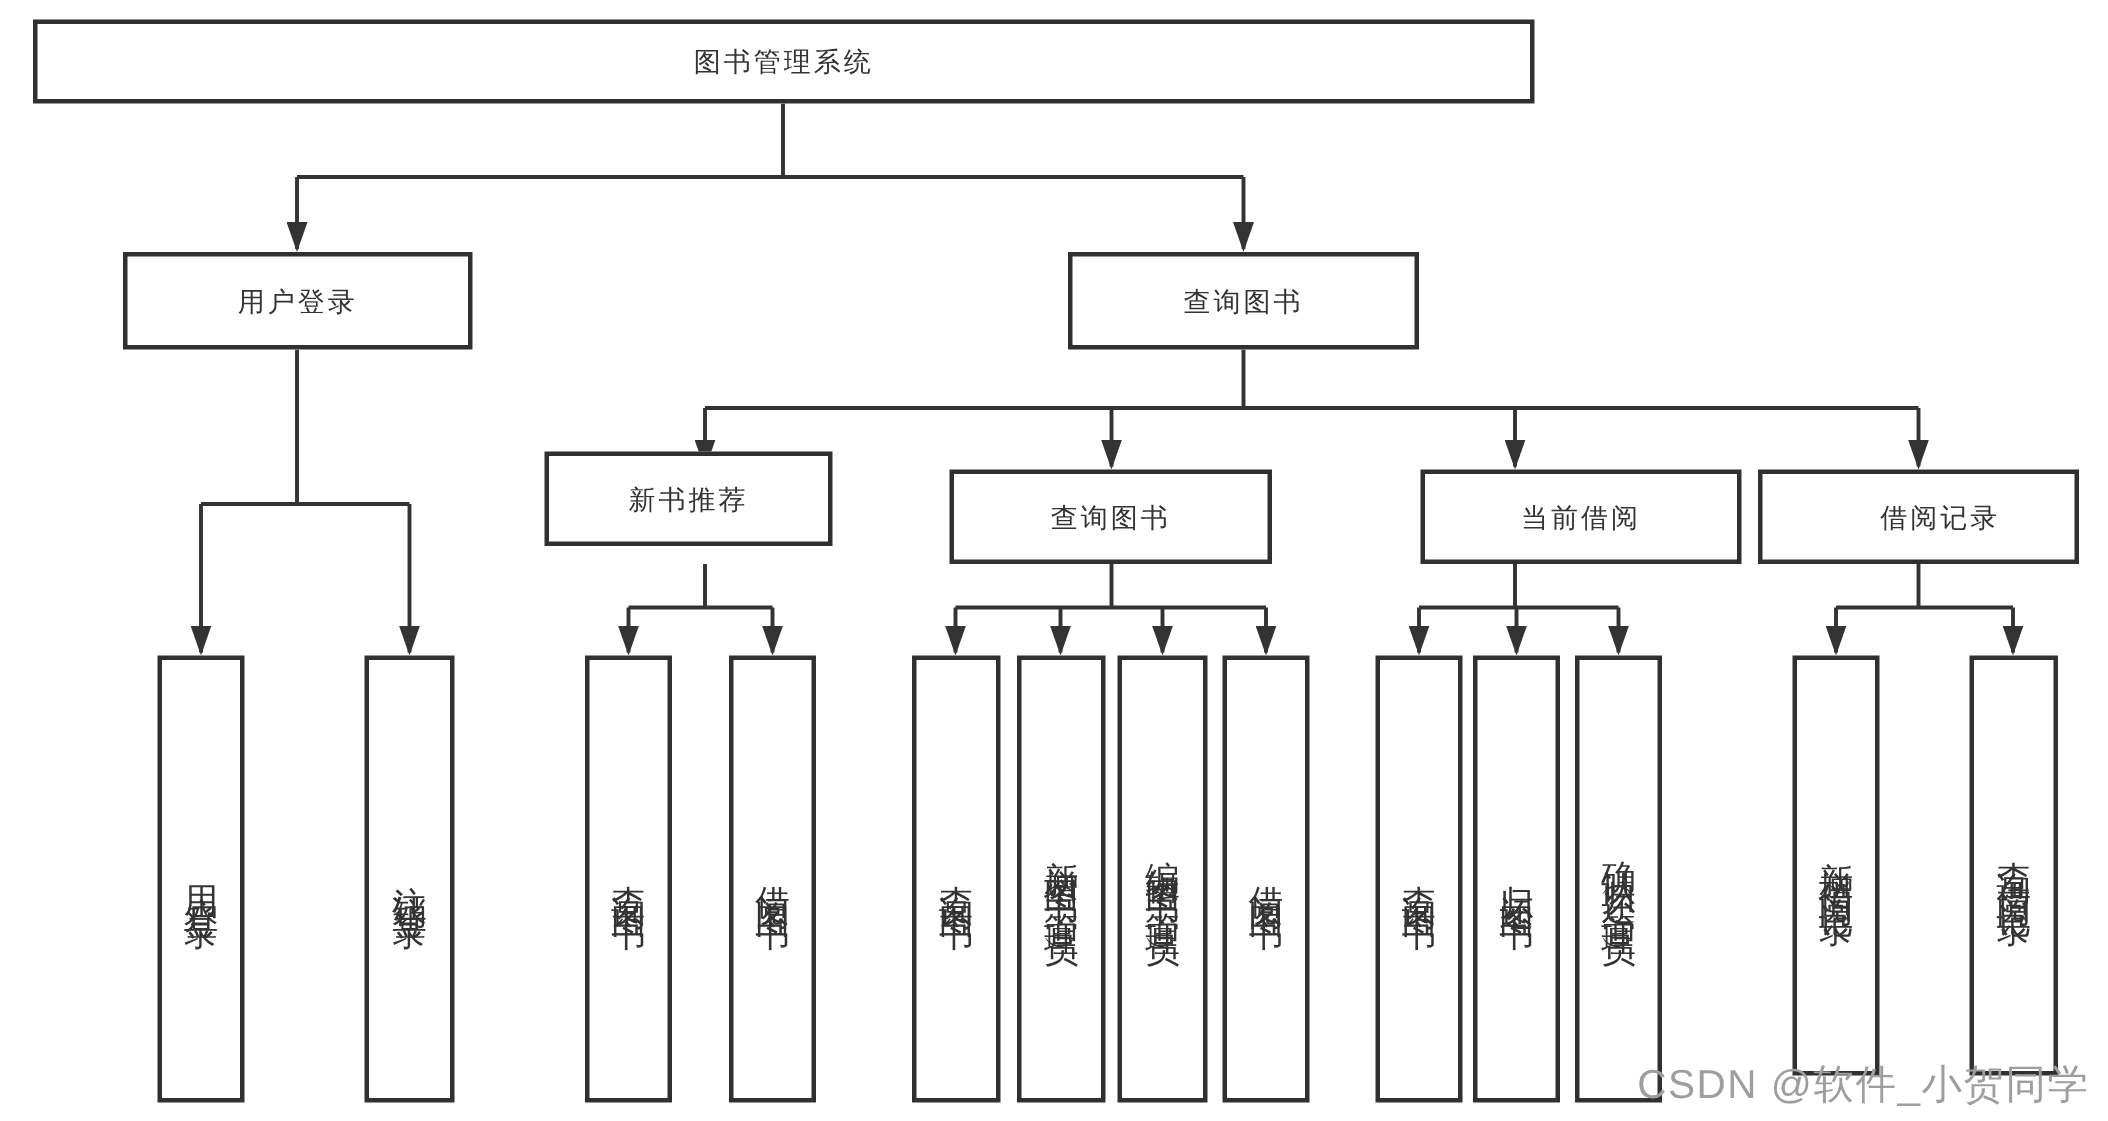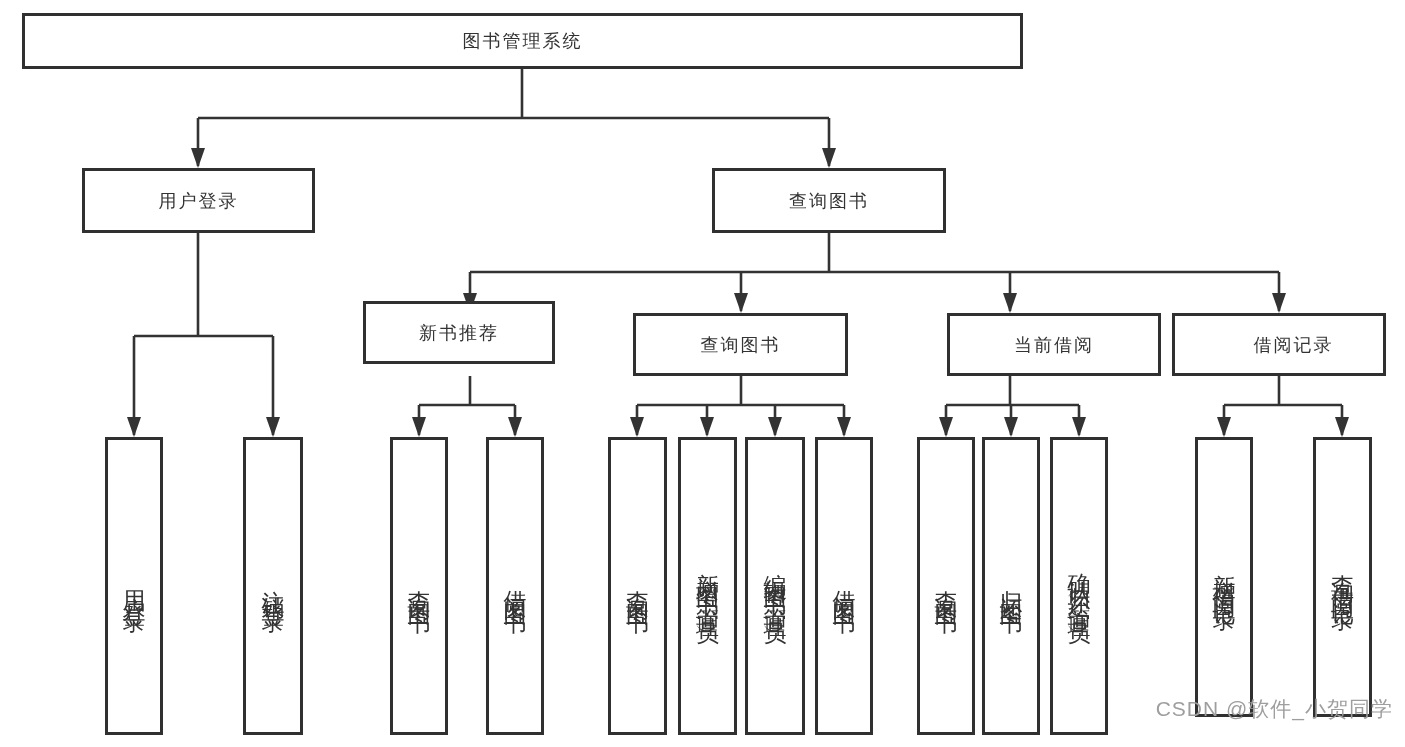--- a/index.html
+++ b/index.html
@@ -46,22 +46,22 @@
     writing-mode: vertical-rl;
     text-orientation: mixed;
     font-size: 23px;
     letter-spacing: 7px;
     line-height: 1;
     white-space: nowrap;
   }
   .watermark {
     position: absolute;
     right: 12px;
-    bottom: 24px;
-    font-size: 21px;
+    bottom: 6px;
+    font-size: 27px;
     letter-spacing: 1px;
     color: var(--color-watermark, #9e9e9e);
     white-space: nowrap;
     margin-left: 12px;
   }
 </style>
 </head>
 <body>
 
 <div class="canvas">

